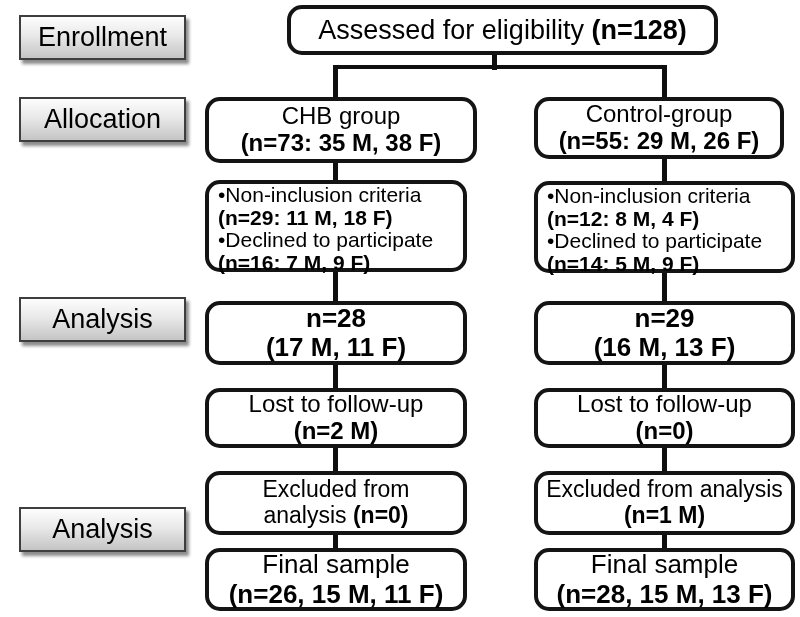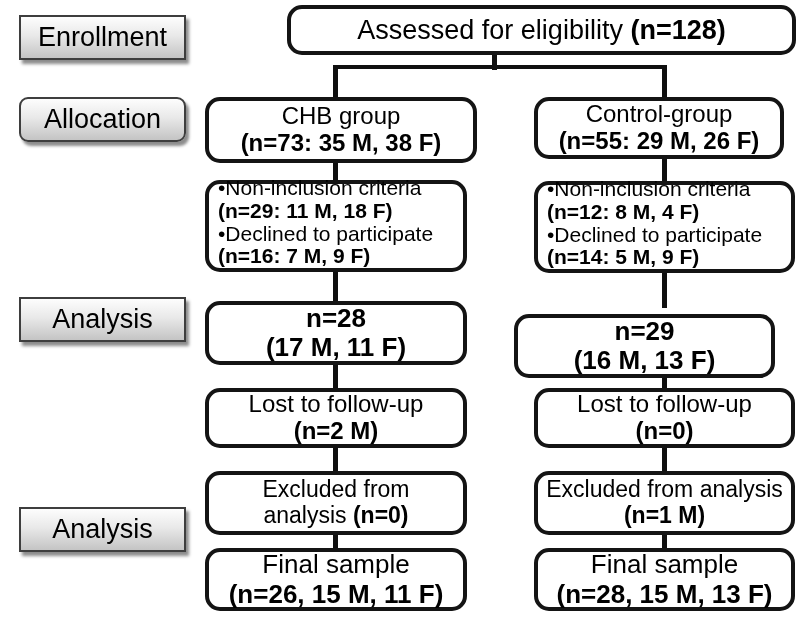--- a/index.html
+++ b/index.html
@@ -18,21 +18,21 @@
   }
   .fbox .line{white-space:nowrap;}
   .b{font-weight:bold;}
   .fs-top{font-size:27px;}
   .fs-group{font-size:24px;}
   .fs-prot{font-size:26px;}
   .fs-lost{font-size:24px;}
   .fs-excl{font-size:23px;}
   .fs-final{font-size:26px;}
   .exbox{
-    justify-content:flex-end;align-items:flex-start;text-align:left;
+    justify-content:flex-start;align-items:flex-start;text-align:left;
     padding-left:9px;padding-right:4px;font-size:21px;line-height:1.08;
   }
   
   .stage{
     position:absolute;z-index:3;left:19px;width:167px;height:45px;
     background:linear-gradient(to bottom,#fdfdfd 0%,#e9e9e9 45%,#c4c4c4 100%);
     border:2px solid #3e3e3e;box-sizing:border-box;
     box-shadow:3px 4px 3px rgba(0,0,0,0.45);
     display:flex;align-items:center;justify-content:center;
     font-size:27px;font-weight:normal;color:#000;
@@ -56,31 +56,31 @@
 
   <div class="conn" style="left:662px;top:150px;width:5px;height:37px;"></div>
   <div class="conn" style="left:662px;top:264px;width:5px;height:44px;"></div>
   <div class="conn" style="left:662px;top:358px;width:5px;height:36px;"></div>
   <div class="conn" style="left:662px;top:440px;width:5px;height:38px;"></div>
   <div class="conn" style="left:662px;top:528px;width:5px;height:26px;"></div>
 
   <div class="stage" style="top:15px;">
     <span>Enrollment</span>
   </div>
-  <div class="stage" style="top:97px;border-radius:9px;">
+  <div class="stage" style="top:97px;">
     <span>Allocation</span>
   </div>
   <div class="stage" style="top:297px;">
     <span>Analysis</span>
   </div>
   <div class="stage" style="top:507px;">
     <span>Analysis</span>
   </div>
 
-  <div class="fbox fs-top" style="left:287px;top:5px;width:509px;height:50px;">
+  <div class="fbox fs-top" style="left:287px;top:5px;width:431px;height:50px;">
     <div class="line"><span>Assessed for eligibility </span><span class="b">(n=128)</span></div>
   </div>
 
   <div class="fbox fs-group" style="left:205px;top:97px;width:272px;height:66px;">
     <div class="line">CHB group</div>
     <div class="line b">(n=73: 35 M, 38 F)</div>
   </div>
 
   <div class="fbox exbox" style="left:205px;top:180px;width:262px;height:92px;">
     <div class="line">•Non-inclusion criteria</div>
@@ -114,21 +114,21 @@
     <div class="line b">(n=55: 29 M, 26 F)</div>
   </div>
 
   <div class="fbox exbox" style="left:534px;top:181px;width:261px;height:92px;">
     <div class="line">•Non-inclusion criteria</div>
     <div class="line b">(n=12: 8 M, 4 F)</div>
     <div class="line">•Declined to participate</div>
     <div class="line b">(n=14: 5 M, 9 F)</div>
   </div>
 
-  <div class="fbox fs-prot b" style="left:514px;top:301px;width:261px;height:64px;margin-top:13px;">
+  <div class="fbox fs-prot b" style="left:534px;top:301px;width:261px;height:64px;">
     <div class="line">n=29</div>
     <div class="line">(16 M, 13 F)</div>
   </div>
 
   <div class="fbox fs-lost" style="left:534px;top:388px;width:261px;height:60px;">
     <div class="line">Lost to follow-up</div>
     <div class="line b">(n=0)</div>
   </div>
 
   <div class="fbox fs-excl" style="left:534px;top:471px;width:261px;height:64px;">

